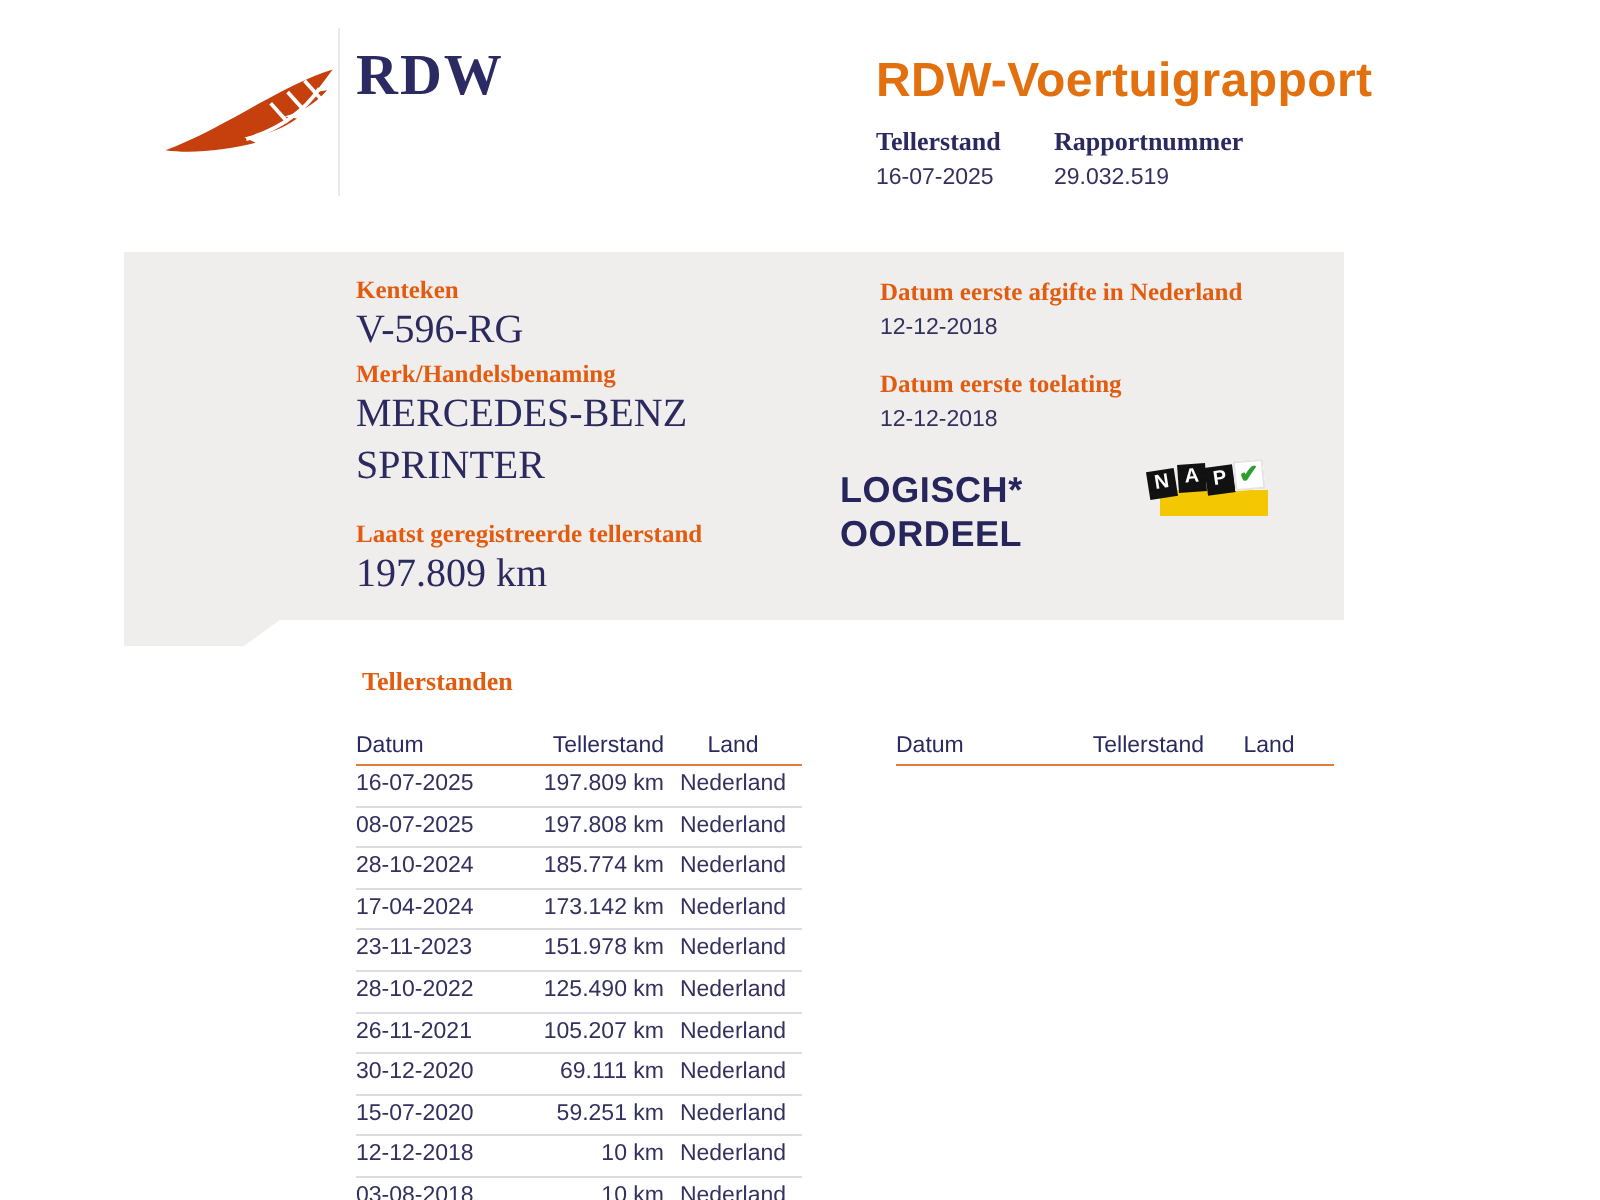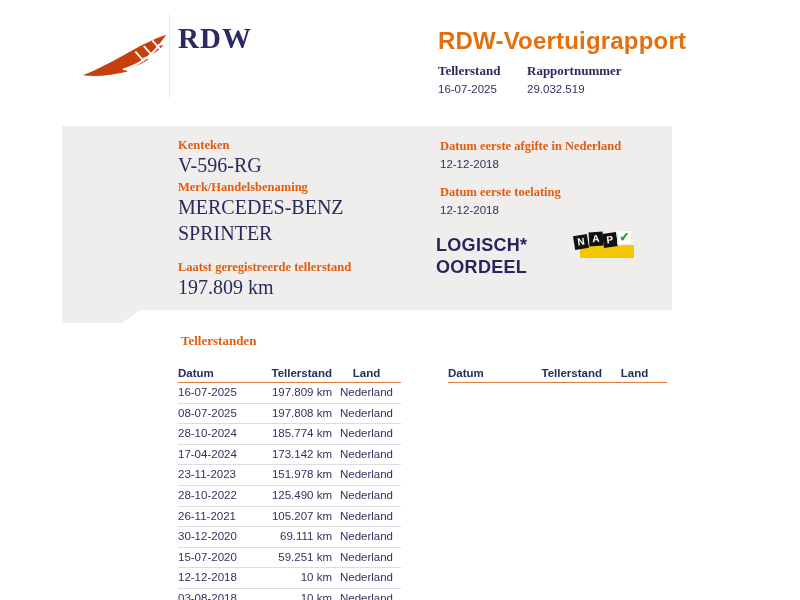--- a/index.html
+++ b/index.html
@@ -36,21 +36,21 @@
   .o-label{
     position:absolute;
     font-family:"Liberation Serif",serif;font-weight:bold;font-size:12.5px;color:#e25c10;
   }
   .big-value{
     position:absolute;
     font-family:"Liberation Serif",serif;font-size:20px;color:#2b2a5f;line-height:26px;
   }
   .sm-value{position:absolute;font-size:11.5px;color:#32315f;}
   .oordeel{
-    position:absolute;left:374px;top:108px;
+    position:absolute;left:358px;top:108px;
     font-size:18px;font-weight:bold;color:#26255c;line-height:22px;letter-spacing:0.3px;
   }
 
   
   .nap{position:absolute;left:511px;top:102px;width:62px;height:38px;}
   .nap .bar{position:absolute;left:7px;top:17px;width:54px;height:13px;background:#f3c803;}
   .nap .tile{
     position:absolute;width:14px;height:14px;background:#111111;color:#ffffff;
     font-size:10px;font-weight:bold;line-height:14px;text-align:center;
   }
@@ -65,21 +65,21 @@
 
   
   .tables-title{
     position:absolute;left:181px;top:333px;
     font-family:"Liberation Serif",serif;font-weight:bold;font-size:13px;color:#e25c10;
   }
   .ttable{position:absolute;top:367px;font-size:11.5px;color:#32315f;}
   .ttable.t1{left:178px;width:223px;}
   .ttable.t2{left:448px;width:219px;}
   .thead{
-    display:flex;font-weight:bold;color:#2b2a5f;
+    display:flex;font-weight:normal;color:#2b2a5f;
     padding-bottom:3px;border-bottom:1.5px solid #dd7c3c;
   }
   .trow{display:flex;height:19.6px;line-height:19.6px;border-bottom:1px solid #dcdce2;}
   .c-datum{width:92px;text-align:left;}
   .c-teller{width:62px;text-align:right;}
   .c-land{flex:1;text-align:center;}
 </style>
 </head>
 <body>
 

